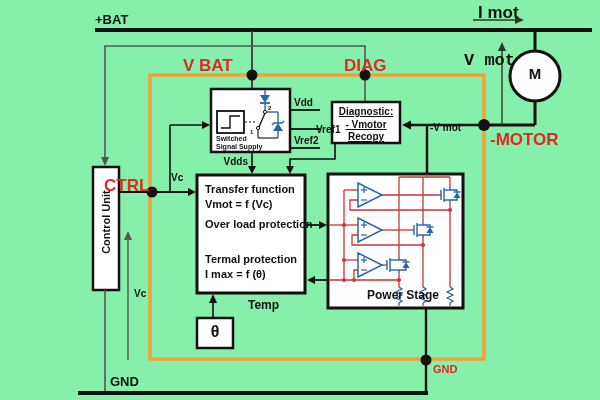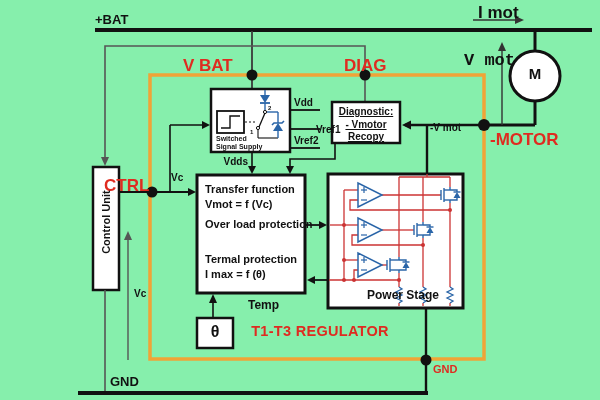--- a/index.html
+++ b/index.html
@@ -318,16 +318,15 @@
 
 <div class="lbl tf-line" style="left:205px;top:183px;">Transfer function</div>
 <div class="lbl tf-line" style="left:205px;top:198px;">Vmot = f (Vc)</div>
 <div class="lbl tf-line" style="left:205px;top:218px;">Over load protection</div>
 <div class="lbl tf-line" style="left:205px;top:253px;">Termal protection</div>
 <div class="lbl tf-line" style="left:205px;top:268px;">I  max = f (θ)</div>
 
 <div class="lbl s9" style="left:221px;top:299px;">Temp</div>
 <div class="lbl center" style="left:197px;top:323px;width:36px;font-size:16px;">θ</div>
 
-<div class="lbl title red center" style="left:250px;top:324px;width:140px;">T1-T3 REGULATOR</div>
 <div class="lbl s9" style="left:340px;top:289px;">Power Stage</div>
 
 </div>
 
 </body></html>

